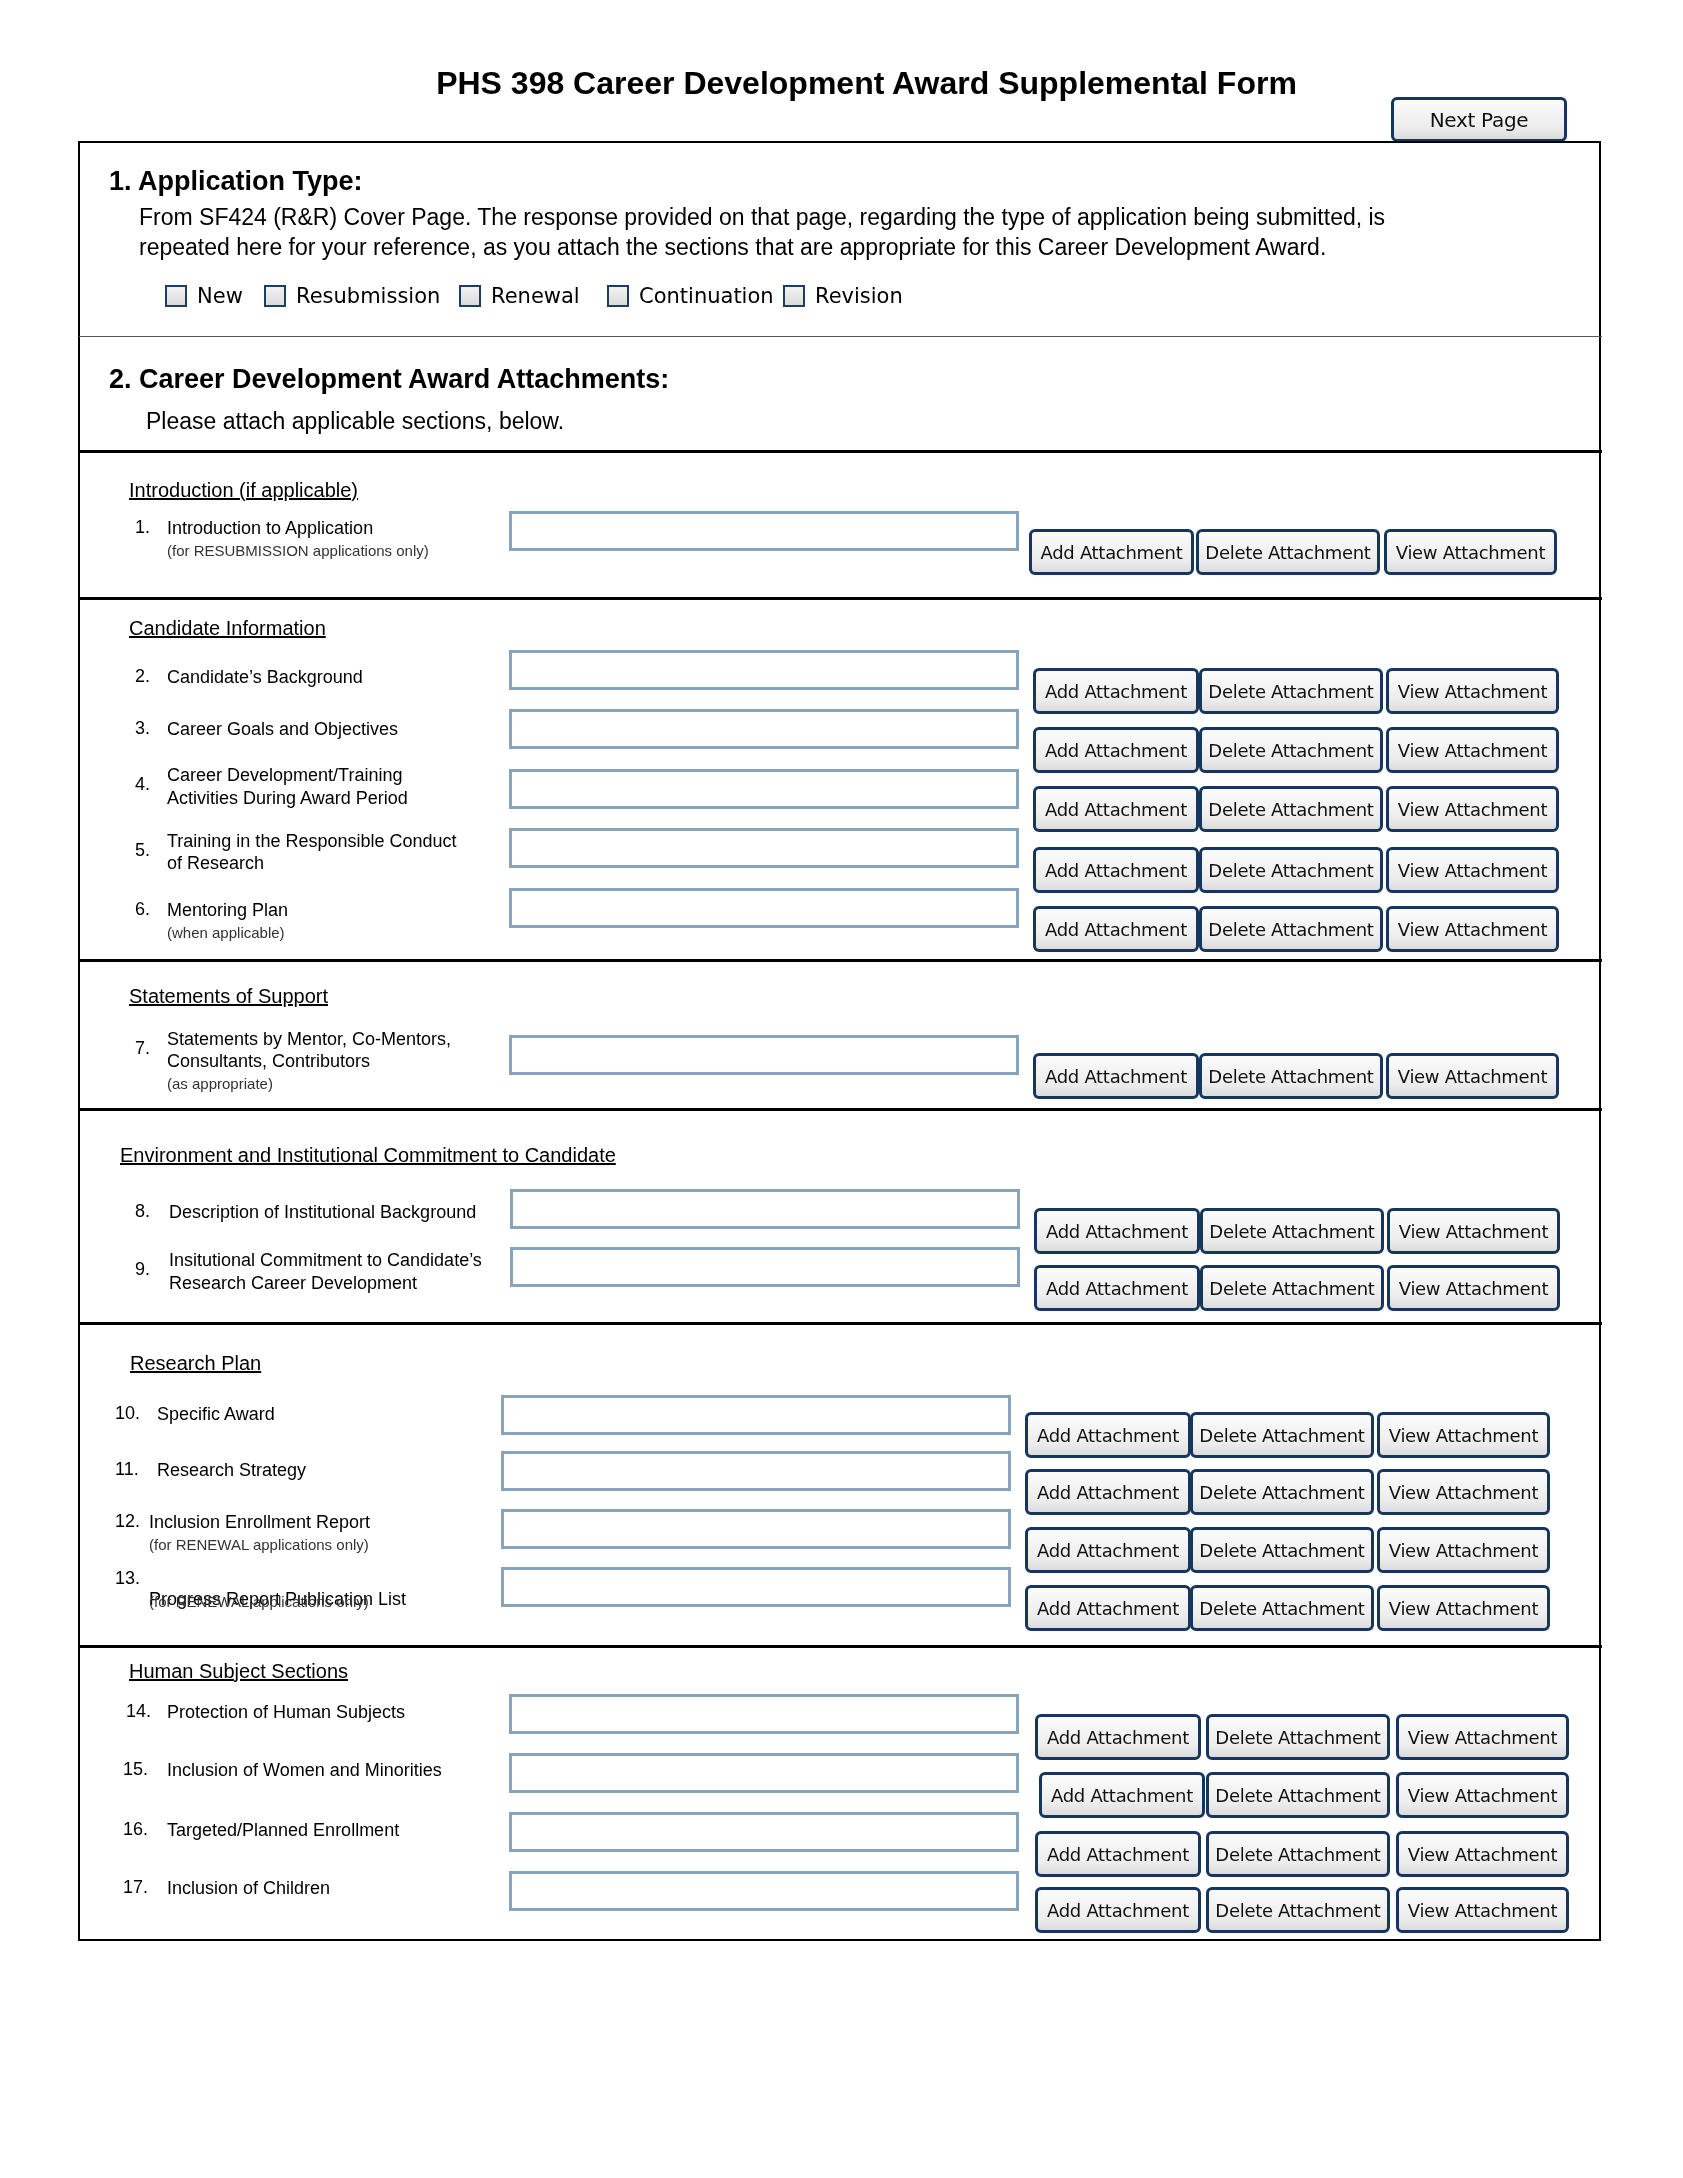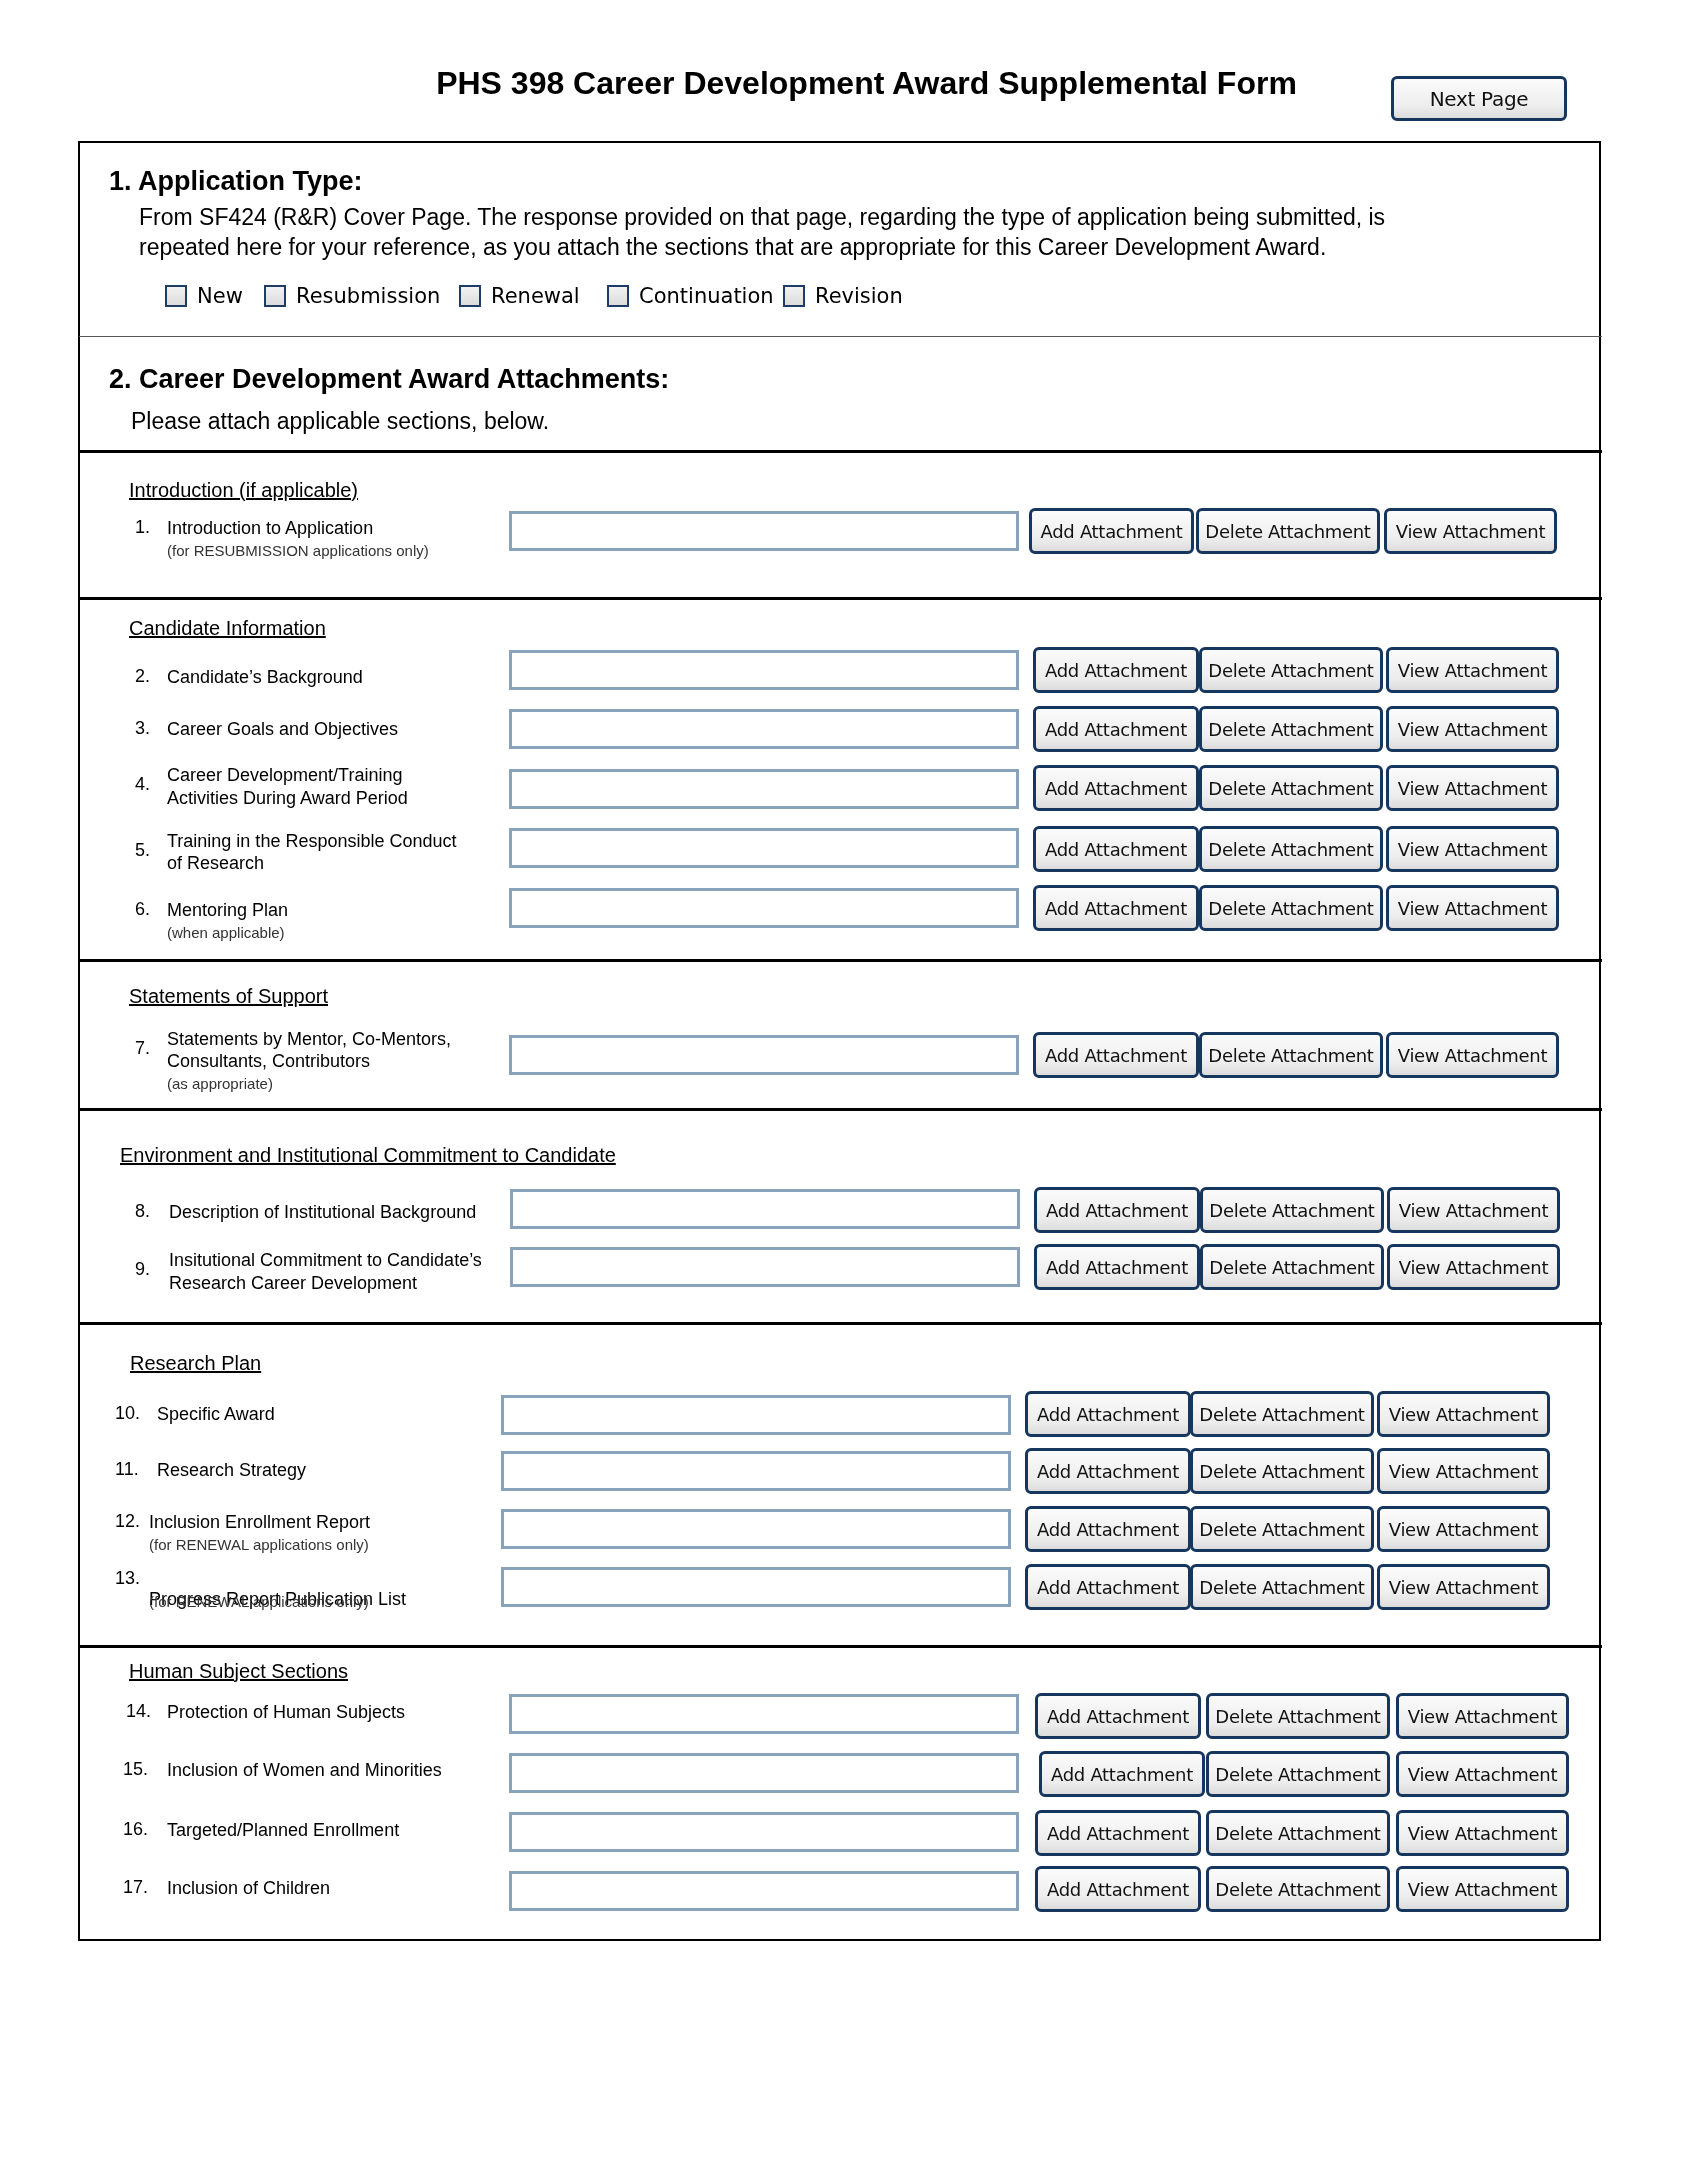--- a/index.html
+++ b/index.html
@@ -3,21 +3,21 @@
 <meta charset="utf-8">
 <style>
   html, body { margin:0; padding:0; background:#ffffff; }
   body { width:1683px; height:2178px; position:relative; overflow:hidden;
          font-family:"Liberation Sans", sans-serif; color:#000; }
   .abs { position:absolute; }
   .title { left:0; width:1733px; top:65px; text-align:center; font-size:32px; font-weight:bold; }
   .btn { position:absolute; box-sizing:border-box; border:3px solid #17365d; border-radius:6px;
          background:linear-gradient(#fbfbfb, #ededed 70%, #dcdcdc); font-size:18px;
          display:flex; align-items:center; justify-content:center; cursor:pointer; white-space:nowrap;
-         font-family:"DejaVu Sans", sans-serif; color:#111; letter-spacing:-0.3px; }
+         font-family:"DejaVu Sans", sans-serif; color:#111; letter-spacing:-0.3px;margin-top:21px; }
   .next-btn { left:1391px; top:76px; width:176px; height:45px; font-size:20px; }
   .frame { left:78px; top:141px; width:1523px; height:1800px; border:2px solid #000; box-sizing:border-box; }
   .hline { position:absolute; left:79px; width:1523px; background:#000; }
   .hline.thin { height:1px; background:#555; }
   .hline.thick { height:3px; }
   .h1 { font-size:27px; font-weight:bold; }
   .p { font-size:23px; line-height:30px; }
   .cb-wrap { position:absolute; display:flex; align-items:center; gap:10px; font-size:21px;
              font-family:"DejaVu Sans", sans-serif; }
   .cb { width:22px; height:22px; border:2px solid #1f3c64; background:linear-gradient(#f2f2f2,#dcdcdc); box-sizing:border-box; }
@@ -61,21 +61,21 @@
 <div class="cb-wrap" style="left:607px;top:284px">
   <div class="cb"></div>
   <span>Continuation</span>
 </div>
 <div class="cb-wrap" style="left:783px;top:284px">
   <div class="cb"></div>
   <span>Revision</span>
 </div>
 
 <div class="abs h1" style="left:109px;top:364px">2. Career Development Award Attachments:</div>
-<div class="abs p" style="left:131px;top:406px">Please attach applicable sections, below.</div>
+<div class="abs p" style="left:146px;top:406px">Please attach applicable sections, below.</div>
 
 <div class="sec-title" style="left:129px;top:479px">Introduction (if applicable)</div>
 <div class="sec-title" style="left:129px;top:617px">Candidate Information</div>
 <div class="sec-title" style="left:129px;top:985px">Statements of Support</div>
 <div class="sec-title" style="left:120px;top:1144px">Environment and Institutional Commitment to Candidate</div>
 <div class="sec-title" style="left:130px;top:1352px">Research Plan</div>
 <div class="sec-title" style="left:129px;top:1660px">Human Subject Sections</div>
 
 <div id="rows">
     <div class="num" style="left:135px;top:517px">1.</div>

